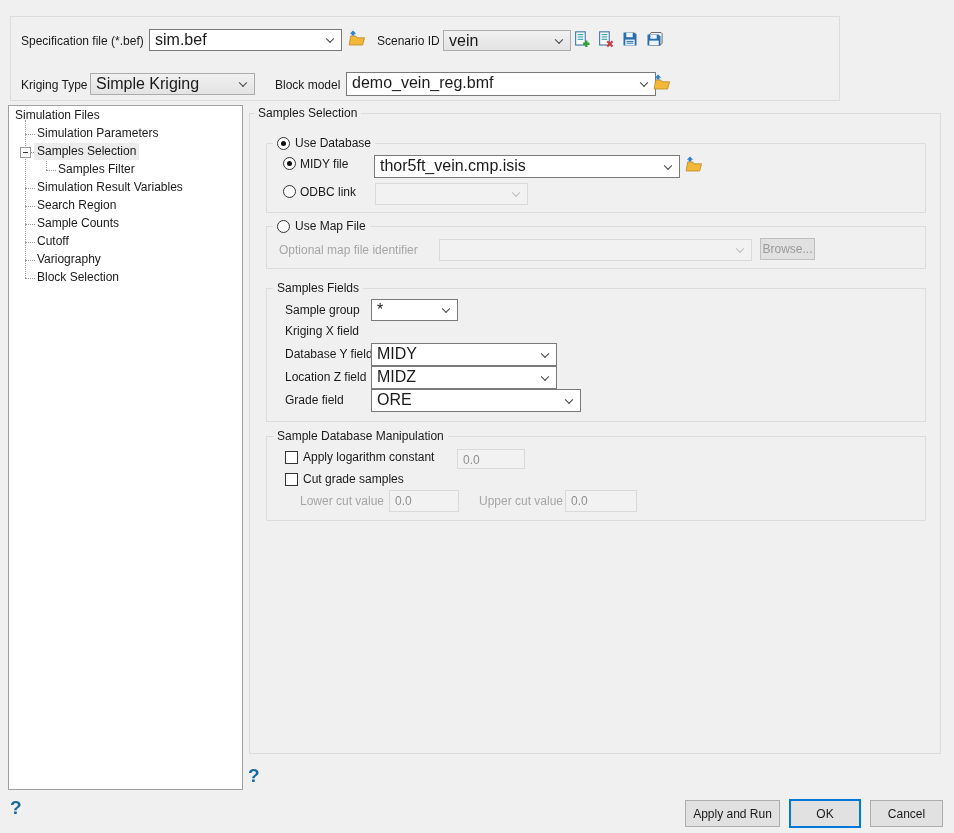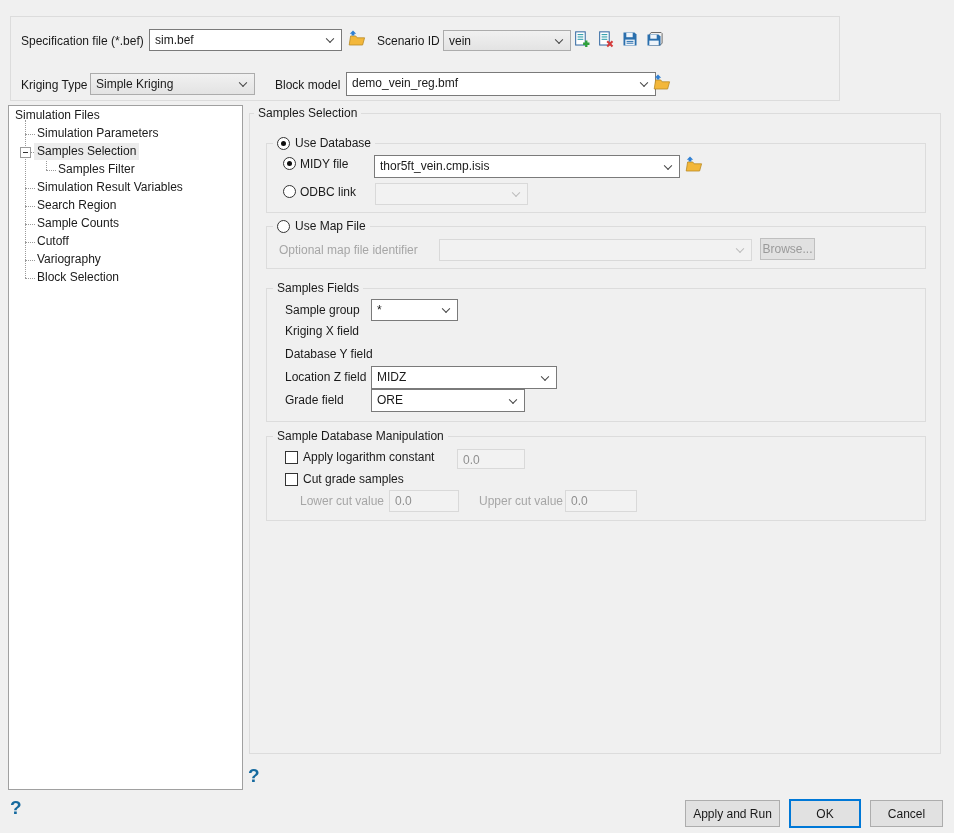--- a/index.html
+++ b/index.html
@@ -16,21 +16,21 @@
   
   .top-panel { position:absolute; left:10px; top:16px; width:830px; height:85px;
                border:1px solid #dcdcdc; }
   .group { position:absolute; border:1px solid #dcdcdc; }
   .legend { position:absolute; top:-8px; background:#f0f0f0; padding:0 4px;
             font-size:12px; line-height:15px; white-space:nowrap; }
   .legend.flex { display:flex; align-items:center; gap:5px; }
 
   
   .combo { position:absolute; background:#fff; border:1px solid #7a7a7a;
-           padding:3px 20px 3px 5px; font-size:12px; line-height:14px;
+           padding:3px 20px 3px 5px; font-size:16px; line-height:14px;
            white-space:nowrap; overflow:hidden; }
   .combo.gray { background:linear-gradient(#f1f1f1,#e3e3e3); border-color:#acacac; }
   .combo.dis  { background:#f2f2f2; border-color:#d9d9d9; color:#9a9a9a; }
   .chev { position:absolute; right:8px; top:50%; width:6px; height:6px;
           border-right:1px solid #444; border-bottom:1px solid #444;
           transform:translateY(-70%) rotate(45deg); }
   .combo.dis .chev { border-color:#bcbcbc; }
 
   
   .tbox { position:absolute; background:#f2f2f2; border:1px solid #d9d9d9;
@@ -227,29 +227,33 @@
 
       <span class="lbl" style="left:18px;top:14px">Sample group</span>
       <div class="combo" style="left:104px;top:10px;width:87px;height:22px">
         <span>*</span>
         <span class="chev"></span>
       </div>
 
       <span class="lbl" style="left:18px;top:35px">Kriging X field</span>
 
       <span class="lbl" style="left:18px;top:58px">Database Y field</span>
+      <div class="combo" style="left:104px;top:54px;width:186px;height:23px">
+        <span>MIDY</span>
+        <span class="chev"></span>
+      </div>
 
       <span class="lbl" style="left:18px;top:81px">Location Z field</span>
       <div class="combo" style="left:104px;top:77px;width:186px;height:23px">
         <span>MIDZ</span>
         <span class="chev"></span>
       </div>
 
       <span class="lbl" style="left:18px;top:104px">Grade field</span>
-      <div class="combo" style="left:104px;top:100px;width:154px;height:23px">
+      <div class="combo" style="left:104px;top:100px;width:210px;height:23px">
         <span>ORE</span>
         <span class="chev"></span>
       </div>
     </div>
 
     <div class="group" style="left:16px;top:322px;width:660px;height:85px">
       <span class="legend" style="left:6px">Sample Database Manipulation</span>
 
       <span class="checkbox" style="left:18px;top:14px"></span>
       <span class="lbl" style="left:36px;top:13px">Apply logarithm constant</span>

